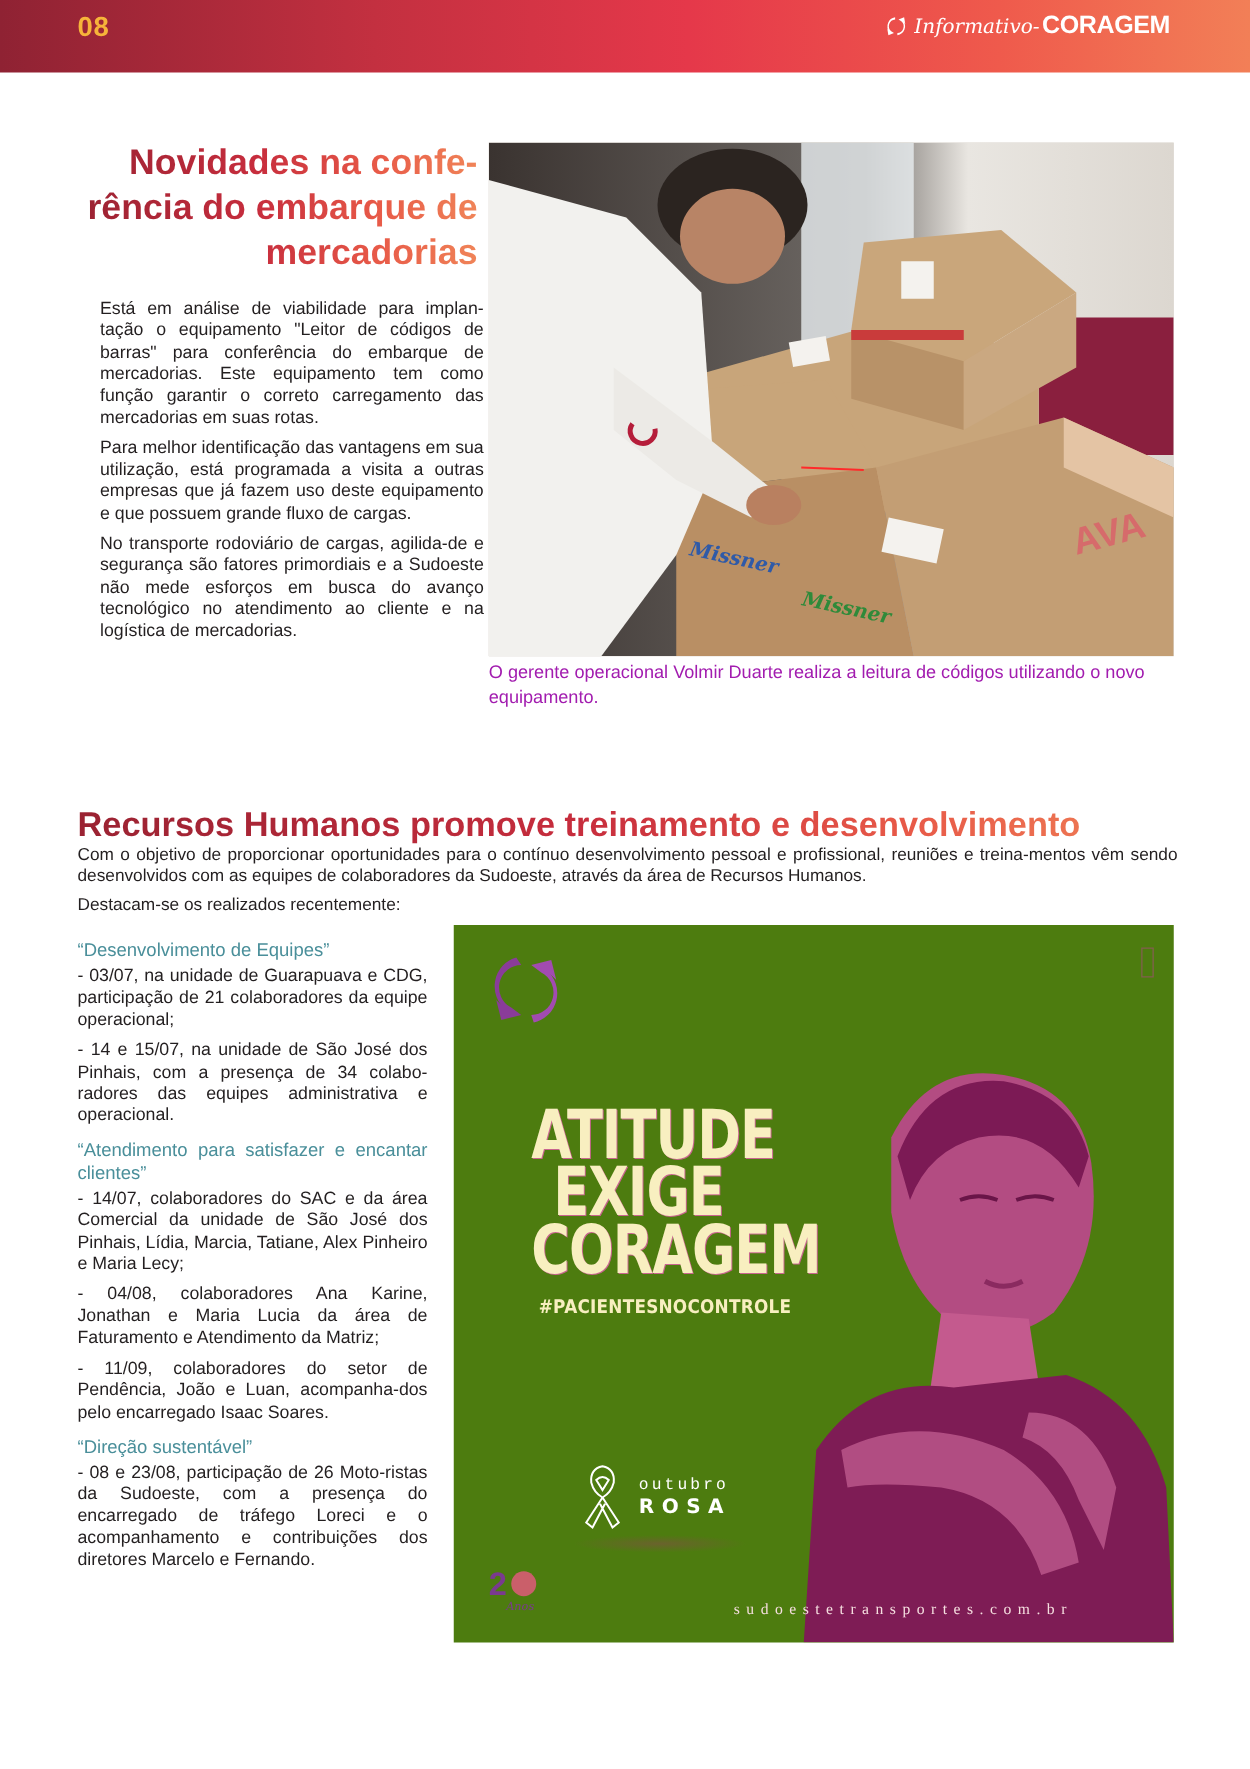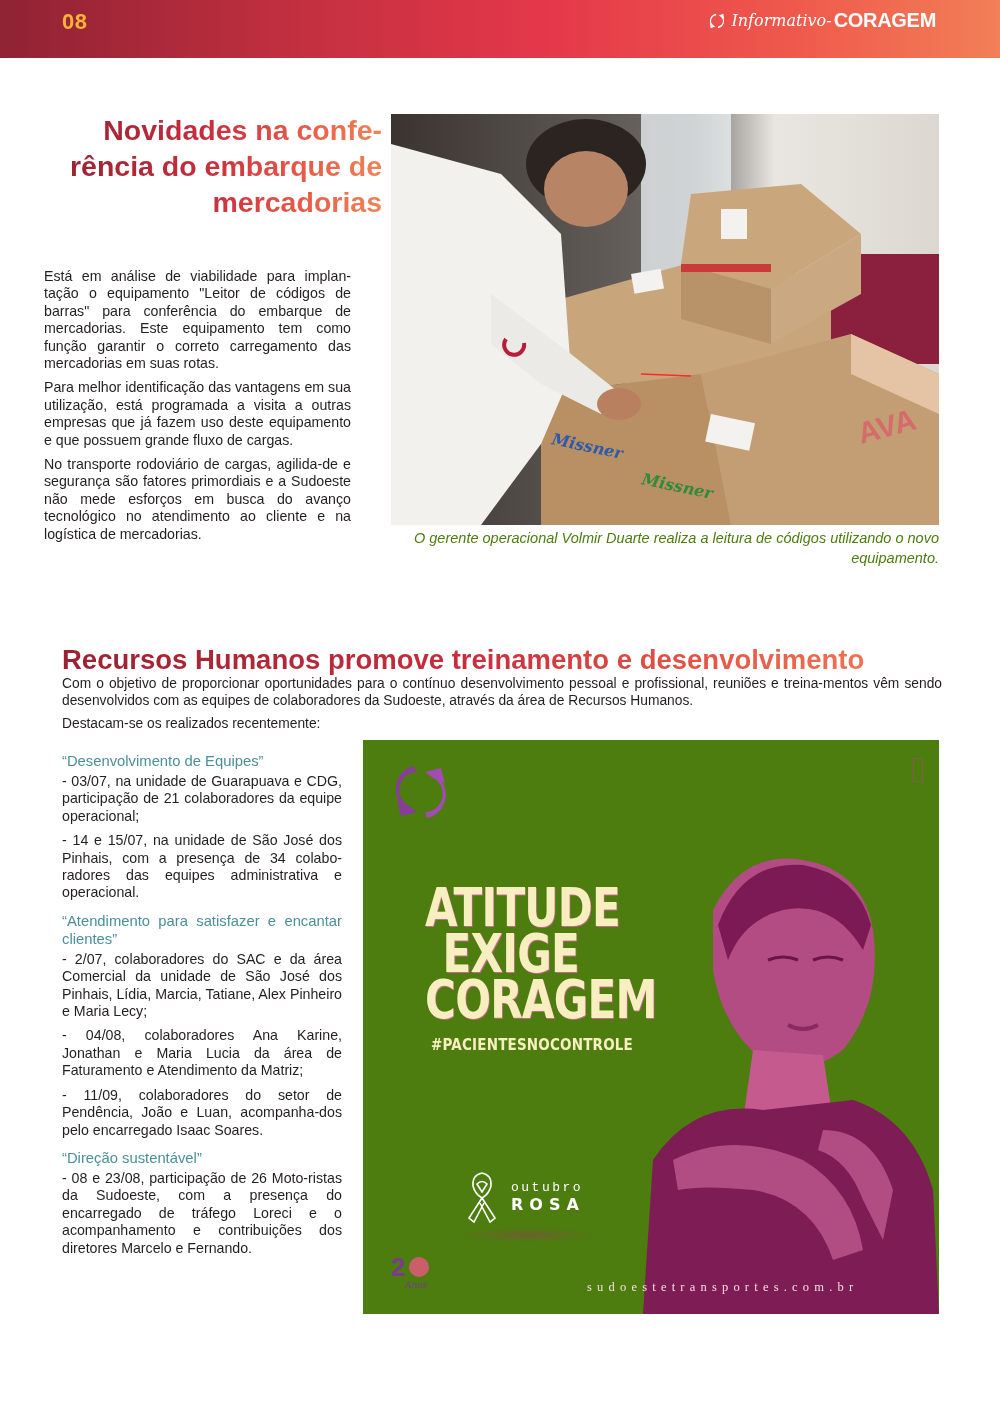--- a/index.html
+++ b/index.html
@@ -26,29 +26,29 @@
   }
   .title1 { position: absolute; left: 62px; top: 112px; width: 320px; font-size: 28.5px; line-height: 36px; text-align: right; }
   .title2 { position: absolute; left: 62px; top: 642px; width: 890px; font-size: 27.5px; line-height: 36px; white-space: nowrap; }
 
   .body-text {
     font-family: "Liberation Sans", sans-serif; font-size: 14.2px; line-height: 17.4px; color: #231f20;
     text-align: justify; hyphens: manual;
   }
   .body-text p { margin-bottom: 7px; }
 
-  .col1 { position: absolute; left: 44px; top: 239px; width: 307px; margin-top: 29px; }
+  .col1 { position: absolute; left: 80px; top: 239px; width: 307px; }
 
   .photo {
     position: absolute; left: 391px; top: 114px; width: 548px; height: 411px; overflow: hidden;
     background: #d9d4cc;
   }
   .caption {
     position: absolute; left: 391px; top: 528px; width: 548px;
-    font-family: "Liberation Sans", sans-serif; font-style: italic; font-size: 14.5px; line-height: 20px; color: #4d7c0f; text-align: right;
+    font-family: "Liberation Sans", sans-serif; font-size: 14.5px; line-height: 20px; color: #a21caf;
   }
 
   .intro { position: absolute; left: 62px; top: 675px; width: 880px; }
   .intro p { margin-bottom: 5px; text-align: justify; font-size: 13.8px; }
 
   .col2 { position: absolute; left: 62px; top: 752px; width: 280px; }
   .section-h {
     font-family: "Liberation Sans", sans-serif; font-size: 14.8px; line-height: 18px; color: #4a8f9a;
     margin-bottom: 3px; text-align: justify;
   }
@@ -156,21 +156,21 @@
 </div>
 
 <div class="col2 body-text">
   <div class="group">
     <div class="section-h">“Desenvolvimento de Equipes”</div>
     <p>- 03/07, na unidade de Guarapuava e CDG, participação de 21 colaboradores da equipe operacional;</p>
     <p>- 14 e 15/07, na unidade de São José dos Pinhais, com a presença de 34 colabo-radores das equipes administrativa e operacional.</p>
   </div>
   <div class="group">
     <div class="section-h">“Atendimento para satisfazer e encantar clientes”</div>
-    <p>- 2/07, colaboradores do SAC e da área Comercial da unidade de São José dos Pinhais, Lídia, Marcia, Tatiane, Alex Pinheiro e Maria Lecy;</p>
+    <p>- 14/07, colaboradores do SAC e da área Comercial da unidade de São José dos Pinhais, Lídia, Marcia, Tatiane, Alex Pinheiro e Maria Lecy;</p>
     <p>- 04/08, colaboradores Ana Karine, Jonathan e Maria Lucia da área de Faturamento e Atendimento da Matriz;</p>
     <p>- 11/09, colaboradores do setor de Pendência, João e Luan, acompanha-dos pelo encarregado Isaac Soares.</p>
   </div>
   <div class="group">
     <div class="section-h">“Direção sustentável”</div>
     <p>- 08 e 23/08, participação de 26 Moto-ristas da Sudoeste, com a presença do encarregado de tráfego Loreci e o acompanhamento e contribuições dos diretores Marcelo e Fernando.</p>
   </div>
 </div>
 
 <div class="poster">

